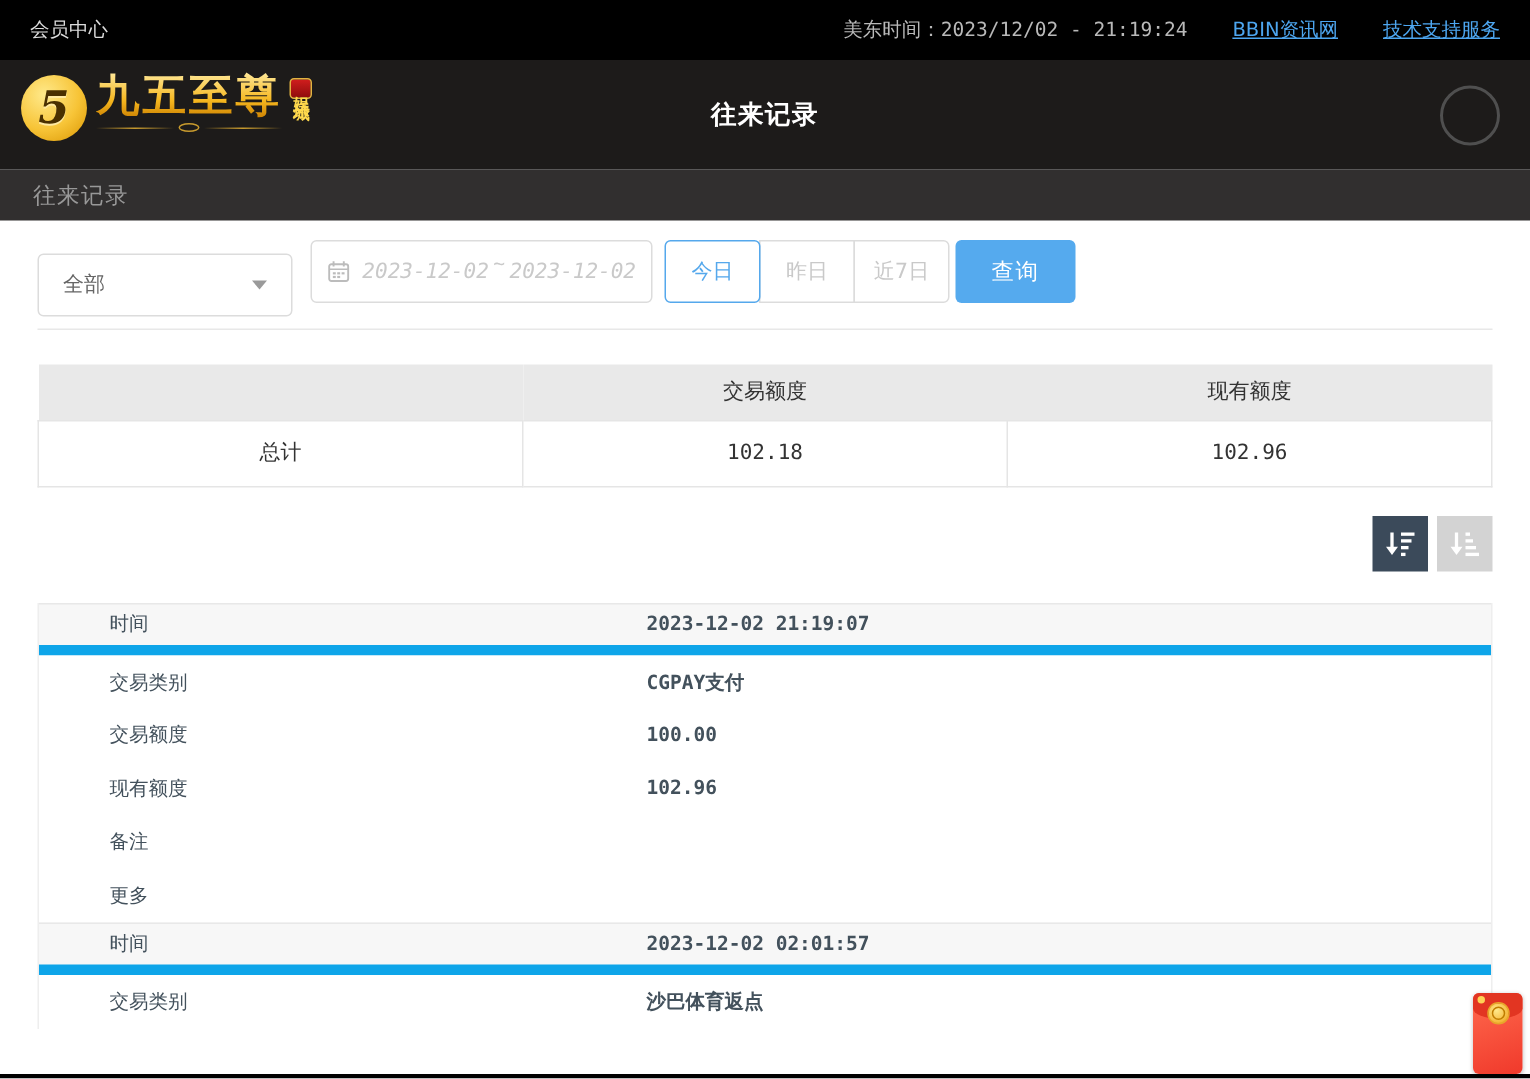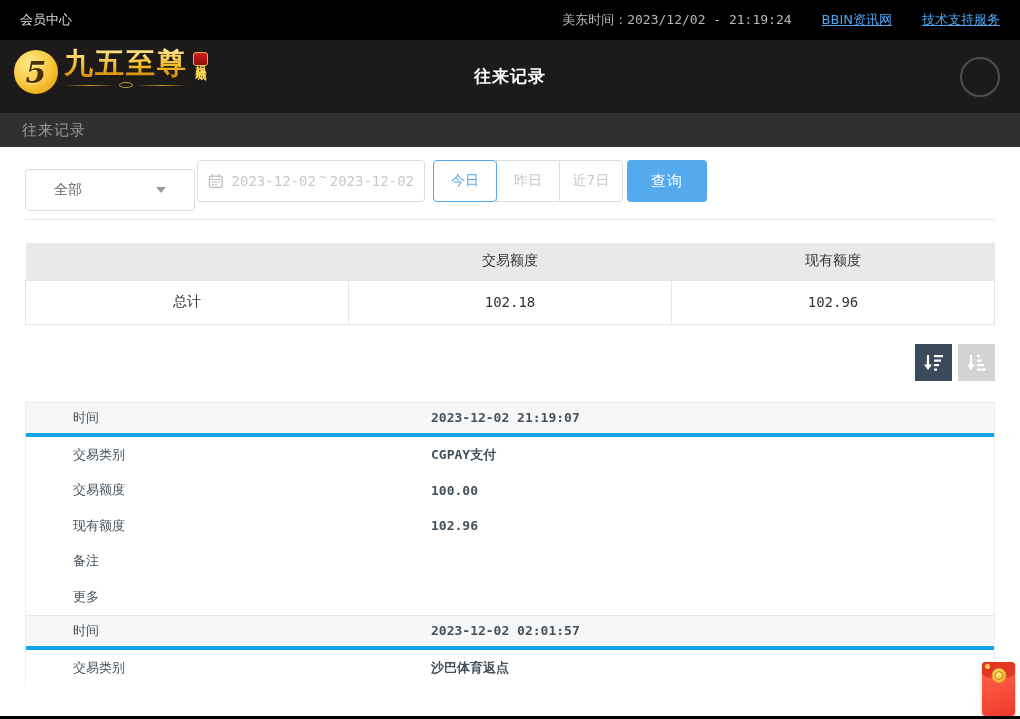--- a/index.html
+++ b/index.html
@@ -44,27 +44,27 @@
   
   .subheader { height:34px; background:#312f2f; display:flex; align-items:center;
     padding:0 22px; }
   .subheader-title { color:#989898; font-size:15px; letter-spacing:1px; }
 
   
   .content { padding:13px 25px 0 25px; }
   .filters { display:flex; align-items:center; height:42px; }
   .select-box { width:170px; height:42px; border:1px solid #dcdcdc; border-radius:4px;
     display:flex; align-items:center; justify-content:space-between;
-    padding:0 28px; cursor:pointer; background:#fff;margin-top:18px; }
+    padding:0 16px; cursor:pointer; background:#fff;margin-top:18px; }
   .select-value { color:#666; font-size:14px; }
   .caret { width:0; height:0; border-left:5px solid transparent;
     border-right:5px solid transparent; border-top:6px solid #9a9a9a; }
   .date-box { width:228px; height:42px; border:1px solid #dcdcdc; border-radius:4px;
-    display:flex; align-items:center; margin-left:2px; padding:0 10px;
-    cursor:pointer; background:#fff; }
+    display:flex; align-items:center; margin-left:12px; padding:0 10px;
+    cursor:pointer; background:#fff;font-style:italic; }
   .date-text { color:#c9c9c9; font-size:14px; margin-left:8px;
     font-family:"DejaVu Sans Mono", monospace; white-space:nowrap; }
   .date-sep { position:relative; top:-5px; font-size:13px; margin:0 3px; }
   .btn-group { display:flex; margin-left:8px; }
   .qbtn { width:64px; height:42px; background:#fff; border:1px solid #dcdcdc;
     color:#c9c9c9; font-size:14px; cursor:pointer; margin-left:-1px;
     font-family:"DejaVu Sans", sans-serif; }
   .qbtn:first-child { border-radius:4px 0 0 4px; margin-left:0; }
   .qbtn:last-child { border-radius:0 4px 4px 0; }
   .qbtn.active { border:1px solid #55a8ec; color:#55a8ec; position:relative; z-index:2;
@@ -86,21 +86,21 @@
   .sort-row { display:flex; justify-content:flex-end; gap:6px; margin-top:19px; }
   .sort-btn { width:37px; height:37px; border:none; cursor:pointer;
     display:flex; align-items:center; justify-content:center; padding:0; }
   .sort-btn.active { background:#3b4a5a; }
   .sort-btn.inactive { background:#d3d3d3; }
 
   
   .records { margin-top:21px; border-left:1px solid #eee; border-right:1px solid #eee; }
   .drow { display:flex; height:35.5px; align-items:center; background:#fff; }
   .drow.trow { background:#f7f7f7; border-top:1px solid #e8e8e8;
-    border-bottom:4px solid #0ea5e9; }
+    border-bottom:7px solid #0ea5e9; }
   .dlabel { width:405px; padding-left:47px; font-size:13px; color:#43515c; }
   .dvalue { font-size:13px; color:#43515c; font-family:"DejaVu Sans Mono", monospace;font-weight:bold; }
 
   
   .red-envelope { position:absolute; right:5px; bottom:3px; width:33px; height:54px;
     background:linear-gradient(160deg, #ff6a4e, #f0392b); border-radius:4px;
     cursor:pointer; box-shadow:0 1px 3px rgba(0,0,0,.25); }
   .envelope-flap { position:absolute; top:0; left:0; right:0; height:17px;
     background:#e23522; border-radius:4px 4px 50% 50% / 4px 4px 40% 40%; }
   .envelope-coin { position:absolute; top:6px; left:50%; transform:translateX(-50%);

